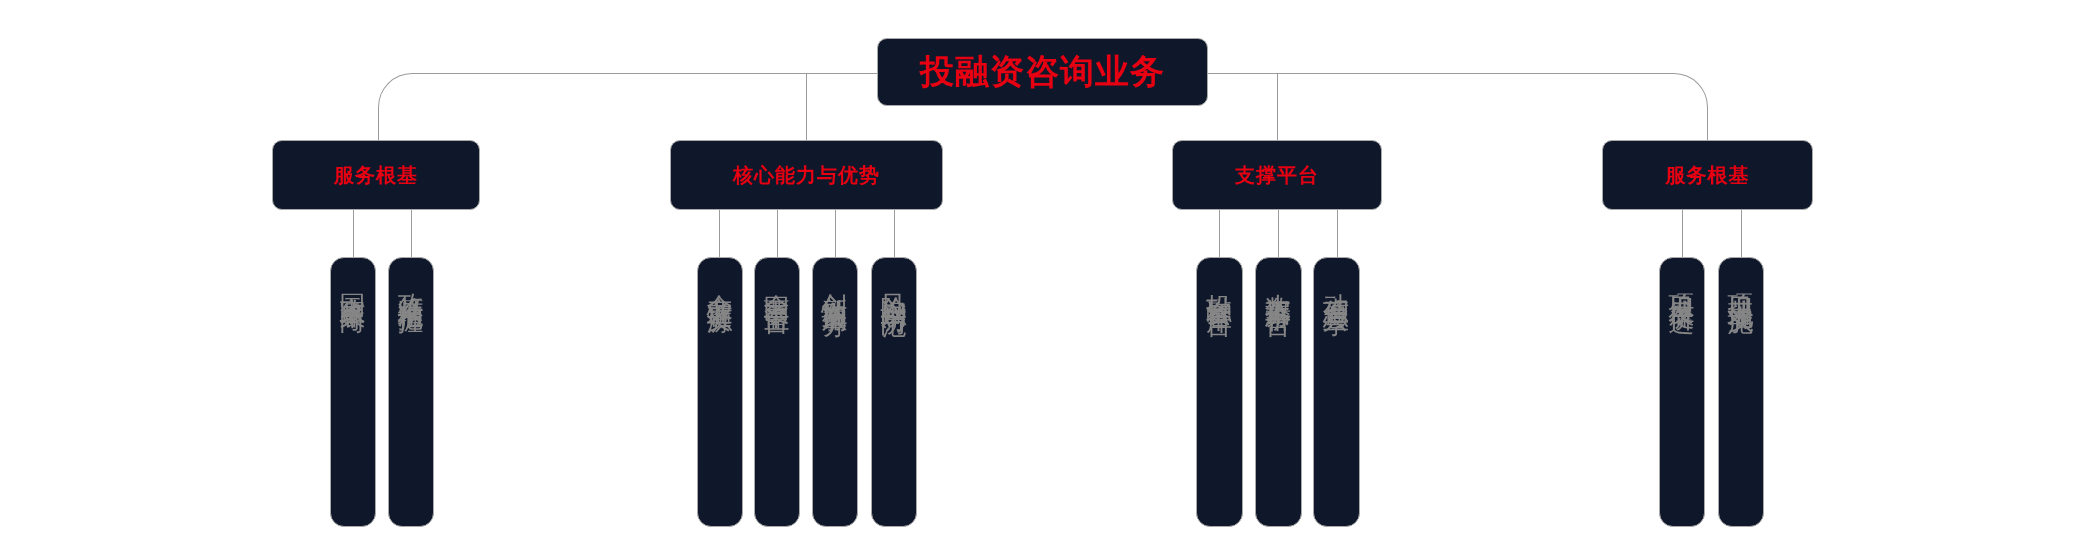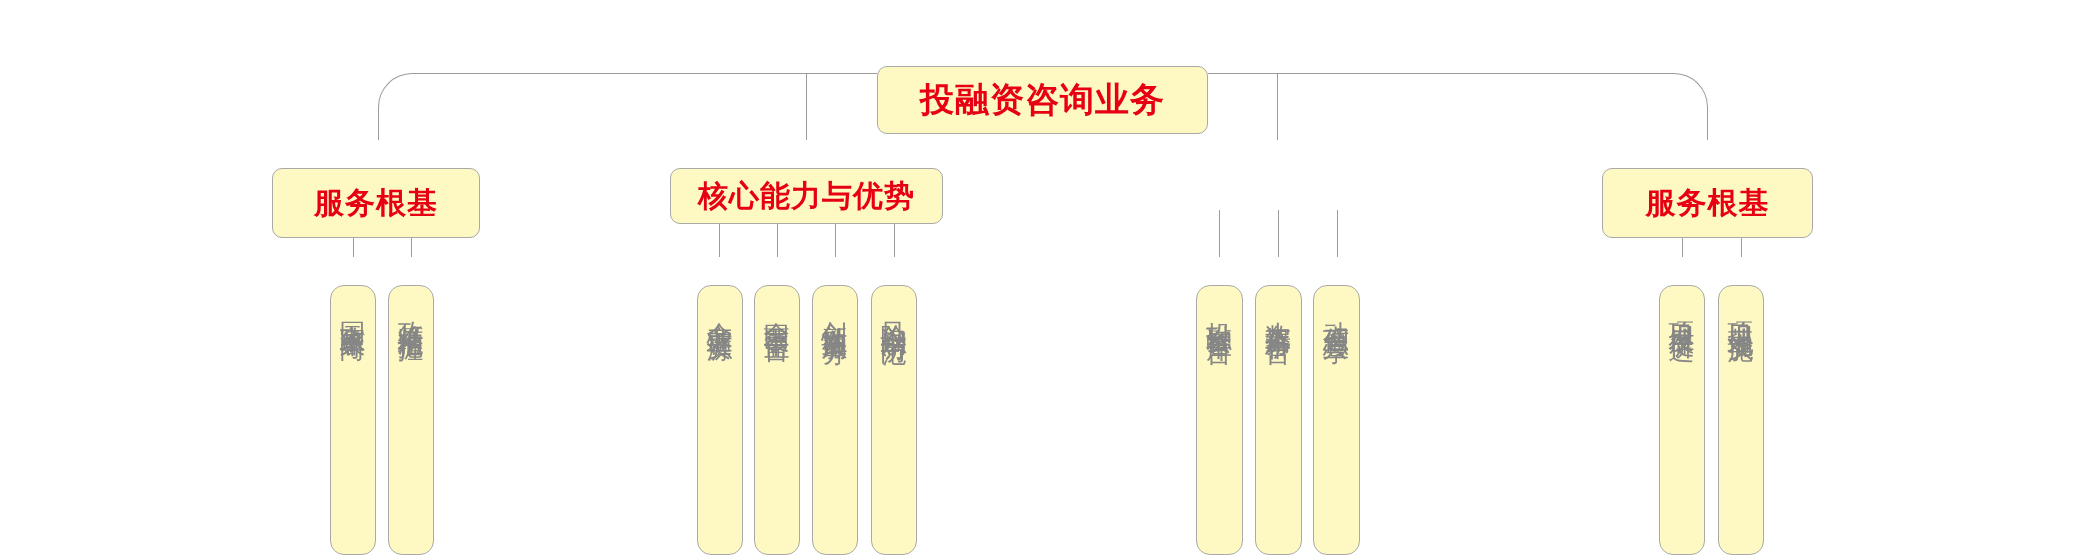--- a/index.html
+++ b/index.html
@@ -1,30 +1,30 @@
 <!DOCTYPE html>
 <html style="--accent-red: #e60012; --node-border: #a9a9a9; --leaf-text: #868686; --connector: #9b9b9b; --background: #ffffff;"><head>
 <meta charset="utf-8">
 <style>
   html, body { margin:0; padding:0; background:#ffffff; }
   .canvas {
     position:relative; width:2084px; height:556px; background:var(--background, #ffffff);
     font-family:"Liberation Sans","DejaVu Sans",sans-serif; overflow:hidden;
   }
   .node {
-    position:absolute; background:#fef9c3; box-sizing:border-box;
+    position:absolute; background:#0f172a; box-sizing:border-box;
     border:1px solid var(--node-border, #a9a9a9);
-    display:flex; align-items:center; justify-content:center;margin-top:28px;
+    display:flex; align-items:center; justify-content:center;
   }
   .root-node {
     border-radius:10px; font-size:34px; font-weight:bold;
     color:var(--accent-red, #e60012); letter-spacing:1px;
   }
   .header-node {
-    border-radius:10px; font-size:30px; font-weight:bold;
+    border-radius:10px; font-size:20px; font-weight:bold;
     color:var(--accent-red, #e60012); letter-spacing:1px;justify-content:center;
   }
   .leaf-node {
     border-radius:14px; font-size:26px; color:var(--leaf-text, #868686);
     align-items:flex-start; padding-top:15px;
   }
   .leaf-node .vtext {
     writing-mode:vertical-rl; text-orientation:upright; letter-spacing:3px; line-height:1;
   }
   .connector-v { position:absolute; width:1px; background:var(--connector, #9b9b9b); }
@@ -54,22 +54,25 @@
   <div class="connector-v" style="left:1682px; top:210px; height:47px;"></div>
   <div class="connector-v" style="left:1741px; top:210px; height:47px;"></div>
 
   <div class="node root-node" style="left:877px; top:38px; width:331px; height:68px;">
     <span>投融资咨询业务</span>
   </div>
 
   <div class="node header-node" style="left:272px; top:140px; width:208px; height:70px;">
     <span>服务根基</span>
   </div>
-  <div class="node header-node" style="left:670px; top:140px; width:273px; height:56px;">
+  <div class="node header-node" style="left:670px; top:140px; width:273px; height:70px;">
     <span>核心能力与优势</span>
+  </div>
+  <div class="node header-node" style="left:1172px; top:140px; width:210px; height:70px;">
+    <span>支撑平台</span>
   </div>
   <div class="node header-node" style="left:1602px; top:140px; width:211px; height:70px;">
     <span>服务根基</span>
   </div>
 
   <div class="node leaf-node" style="left:330px; top:257px; width:46px; height:270px;">
     <span class="vtext">国家政策导向</span>
   </div>
   <div class="node leaf-node" style="left:388px; top:257px; width:46px; height:270px;">
     <span class="vtext">政策精准把握</span>

